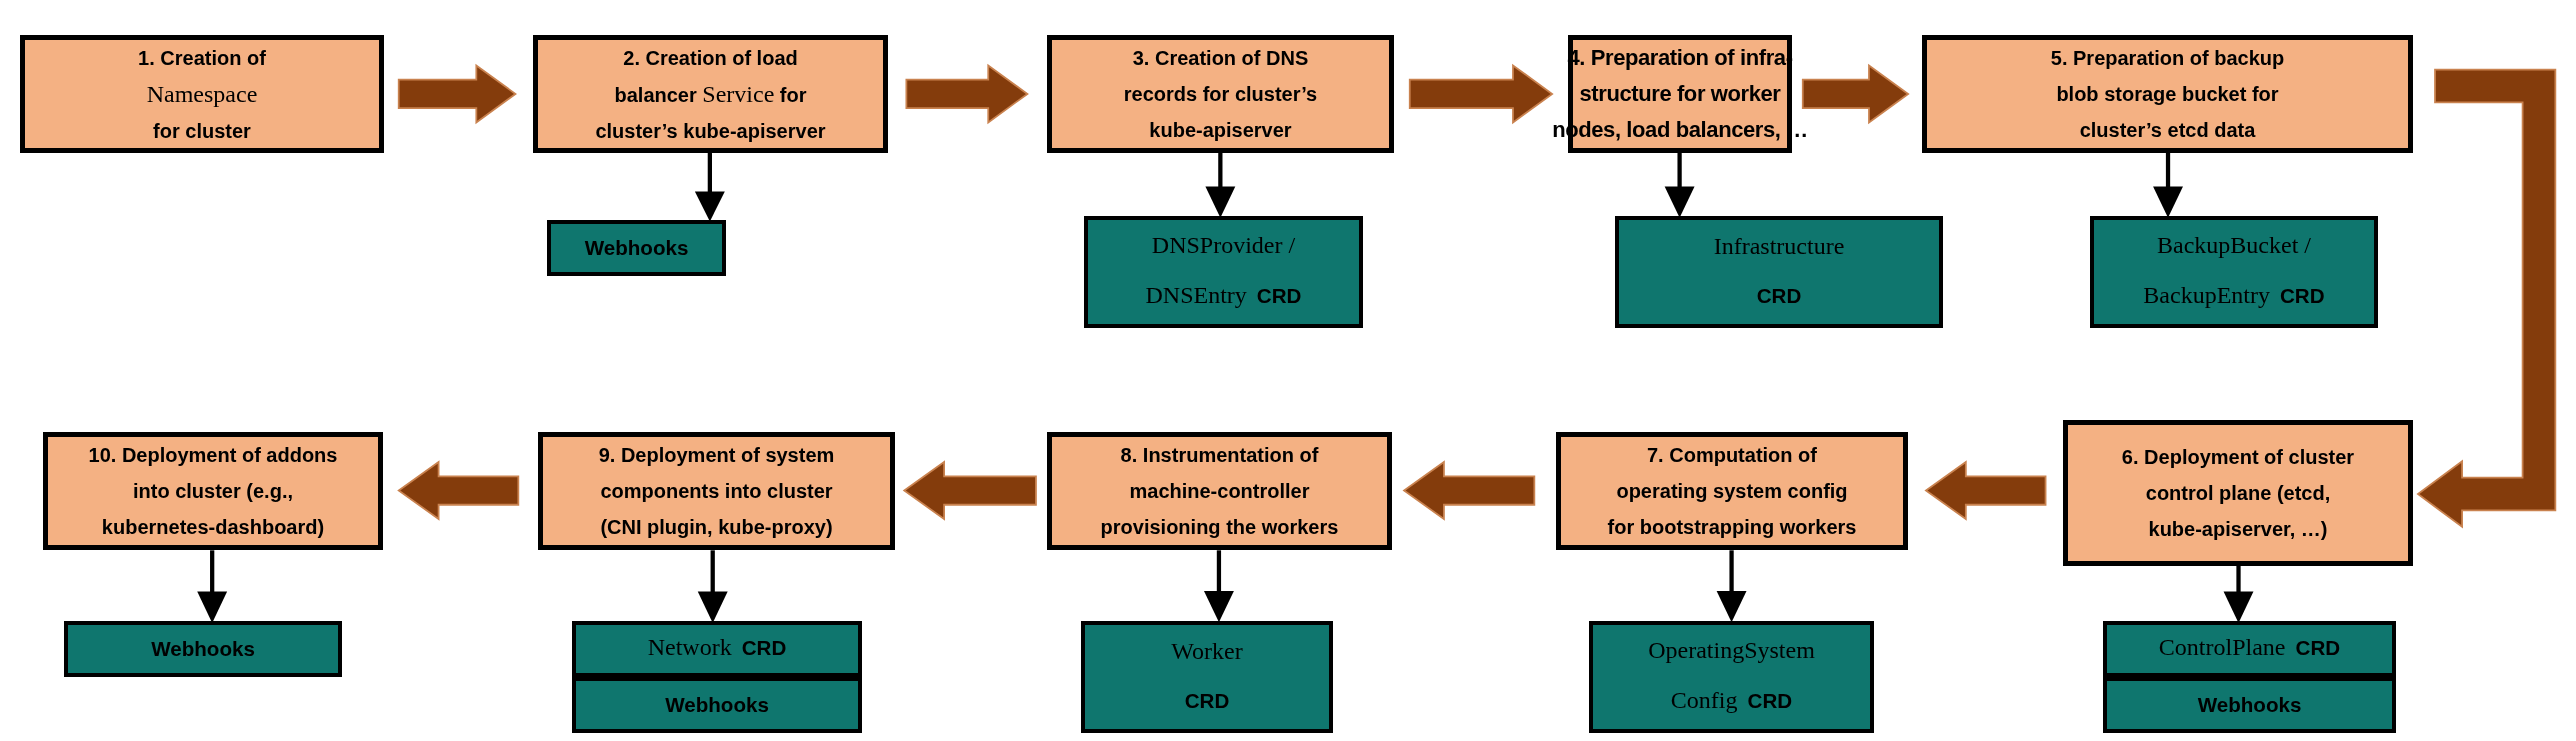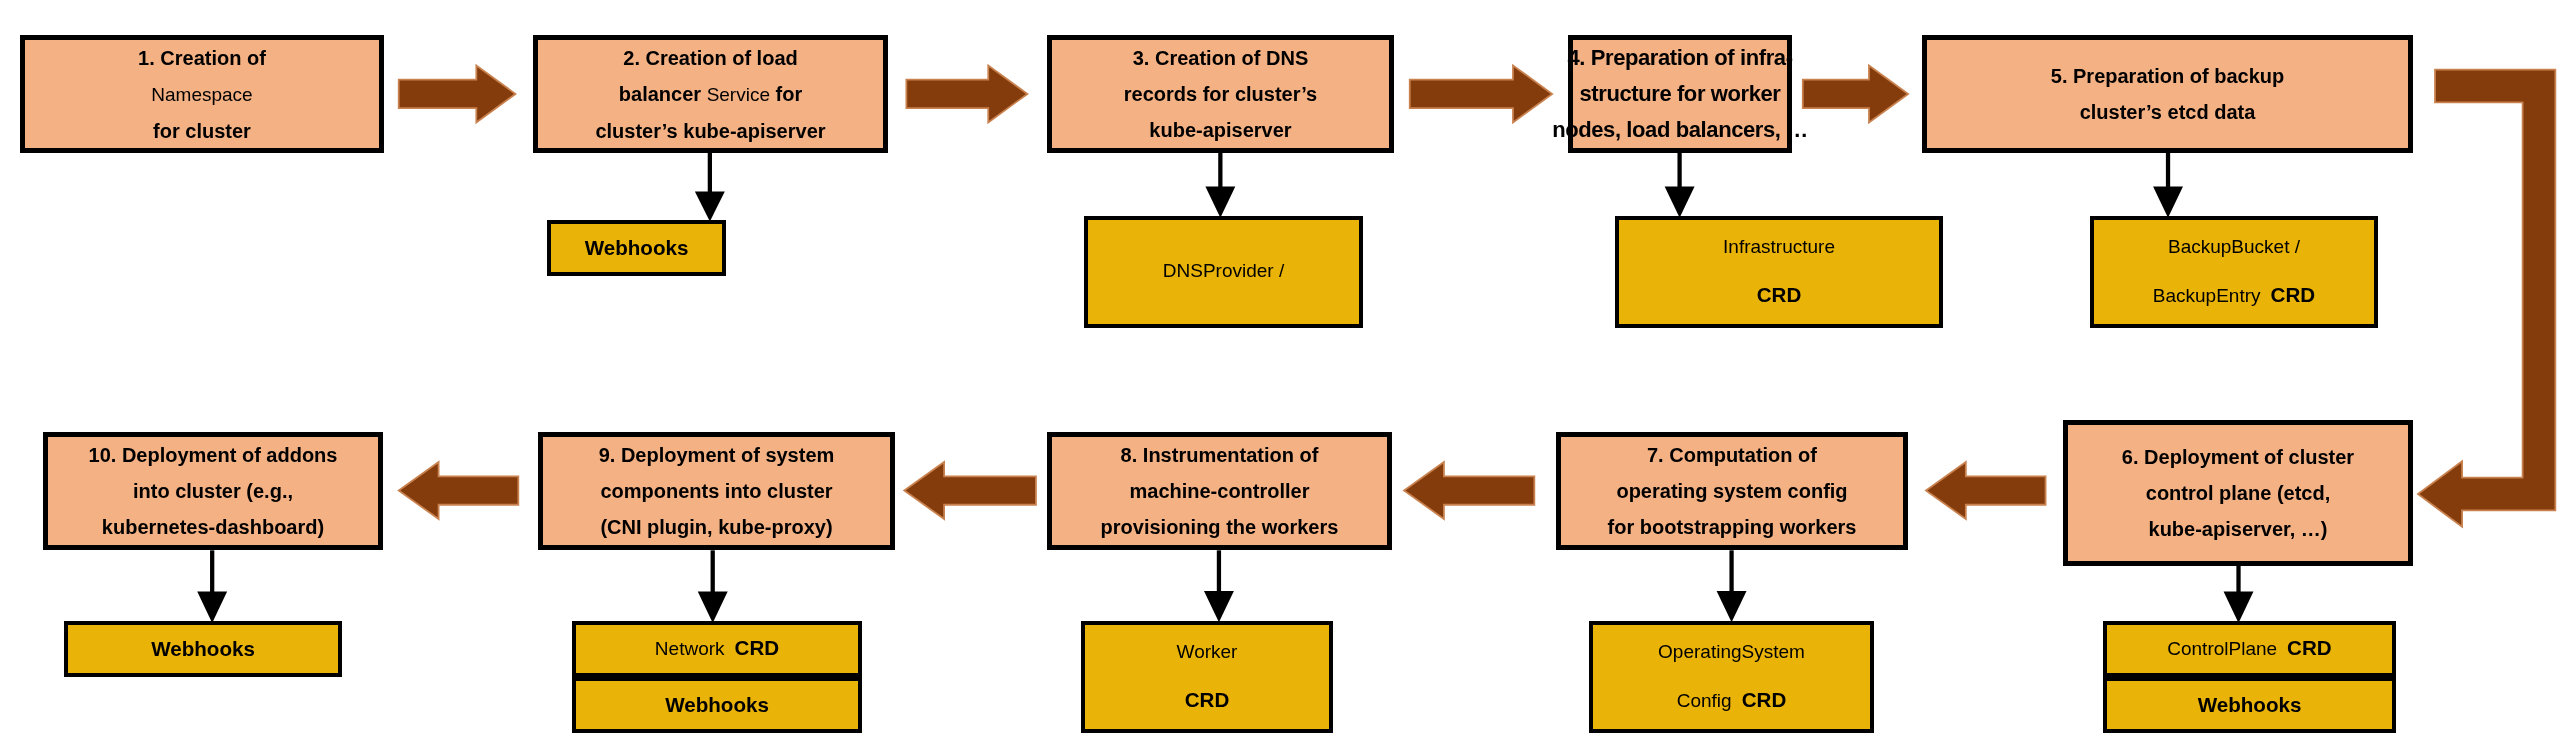--- a/index.html
+++ b/index.html
@@ -2,24 +2,24 @@
 <html style="font-size:11.4px"><head>
 <meta charset="utf-8">
 <style>
   html,body{margin:0;padding:0;background:#ffffff;}
   #canvas{position:relative;width:2576px;height:742px;background:#ffffff;overflow:hidden;
           font-family:"Liberation Sans",sans-serif;margin-top:12px;}
   #arrow-layer{position:absolute;left:0;top:0;}
   .box{position:absolute;box-sizing:border-box;background:#F4B183;border:5px solid #000;
        display:flex;flex-direction:column;justify-content:center;align-items:center;
        text-align:center;color:#000;}
-  .subbox{background:#eab308;border-width:4.3px;}
+  .subbox{background:#0f766e;border-width:4.3px;}
   .line{font-weight:bold;font-size:20px;line-height:36px;white-space:nowrap;}
   .narrow .line{font-size:22px;letter-spacing:-0.4px;}
-  .mono{font-family:Liberation Sans, sans-serif;font-weight:normal;font-size:19px;}
+  .mono{font-family:Liberation Serif, serif;font-weight:normal;font-size:24px;}
   .subline{line-height:46px;white-space:nowrap;}
   .crd{font-family:"Liberation Sans",sans-serif;font-weight:bold;font-size:20.6px;margin-left:10px;}
   .crd-first{margin-left:0;}
   .webhooks{font-weight:bold;font-size:20.6px;white-space:nowrap;}
   .brown{stroke:#C9824F;stroke-width:2.5;}
   .blk-line{stroke:#000;stroke-width:6;}
   .blk-head{fill:#000;}
 </style>
 </head>
 <body>
@@ -97,29 +97,31 @@
   </div>
 
   <div class="box narrow" style="left:1568px;top:23px;width:224px;height:118px">
     <div class="line">4. Preparation of infra-</div>
     <div class="line">structure for worker</div>
     <div class="line">nodes, load balancers, …</div>
   </div>
 
   <div class="box" style="left:1922px;top:23px;width:491px;height:118px">
     <div class="line">5. Preparation of backup</div>
+    <div class="line">blob storage bucket for</div>
     <div class="line">cluster’s etcd data</div>
   </div>
 
   <div class="box subbox" style="left:547px;top:208px;width:179px;height:56px">
     <span class="webhooks">Webhooks</span>
   </div>
 
   <div class="box subbox" style="left:1084px;top:204px;width:279px;height:112px">
     <div class="subline"><span class="mono">DNSProvider /</span></div>
+    <div class="subline"><span class="mono">DNSEntry</span><span class="crd">CRD</span></div>
   </div>
 
   <div class="box subbox" style="left:1615px;top:204px;width:328px;height:112px">
     <div class="subline"><span class="mono">Infrastructure</span></div>
     <div class="subline"><span class="crd crd-first">CRD</span></div>
   </div>
 
   <div class="box subbox" style="left:2090px;top:204px;width:288px;height:112px">
     <div class="subline"><span class="mono">BackupBucket /</span></div>
     <div class="subline"><span class="mono">BackupEntry</span><span class="crd">CRD</span></div>

